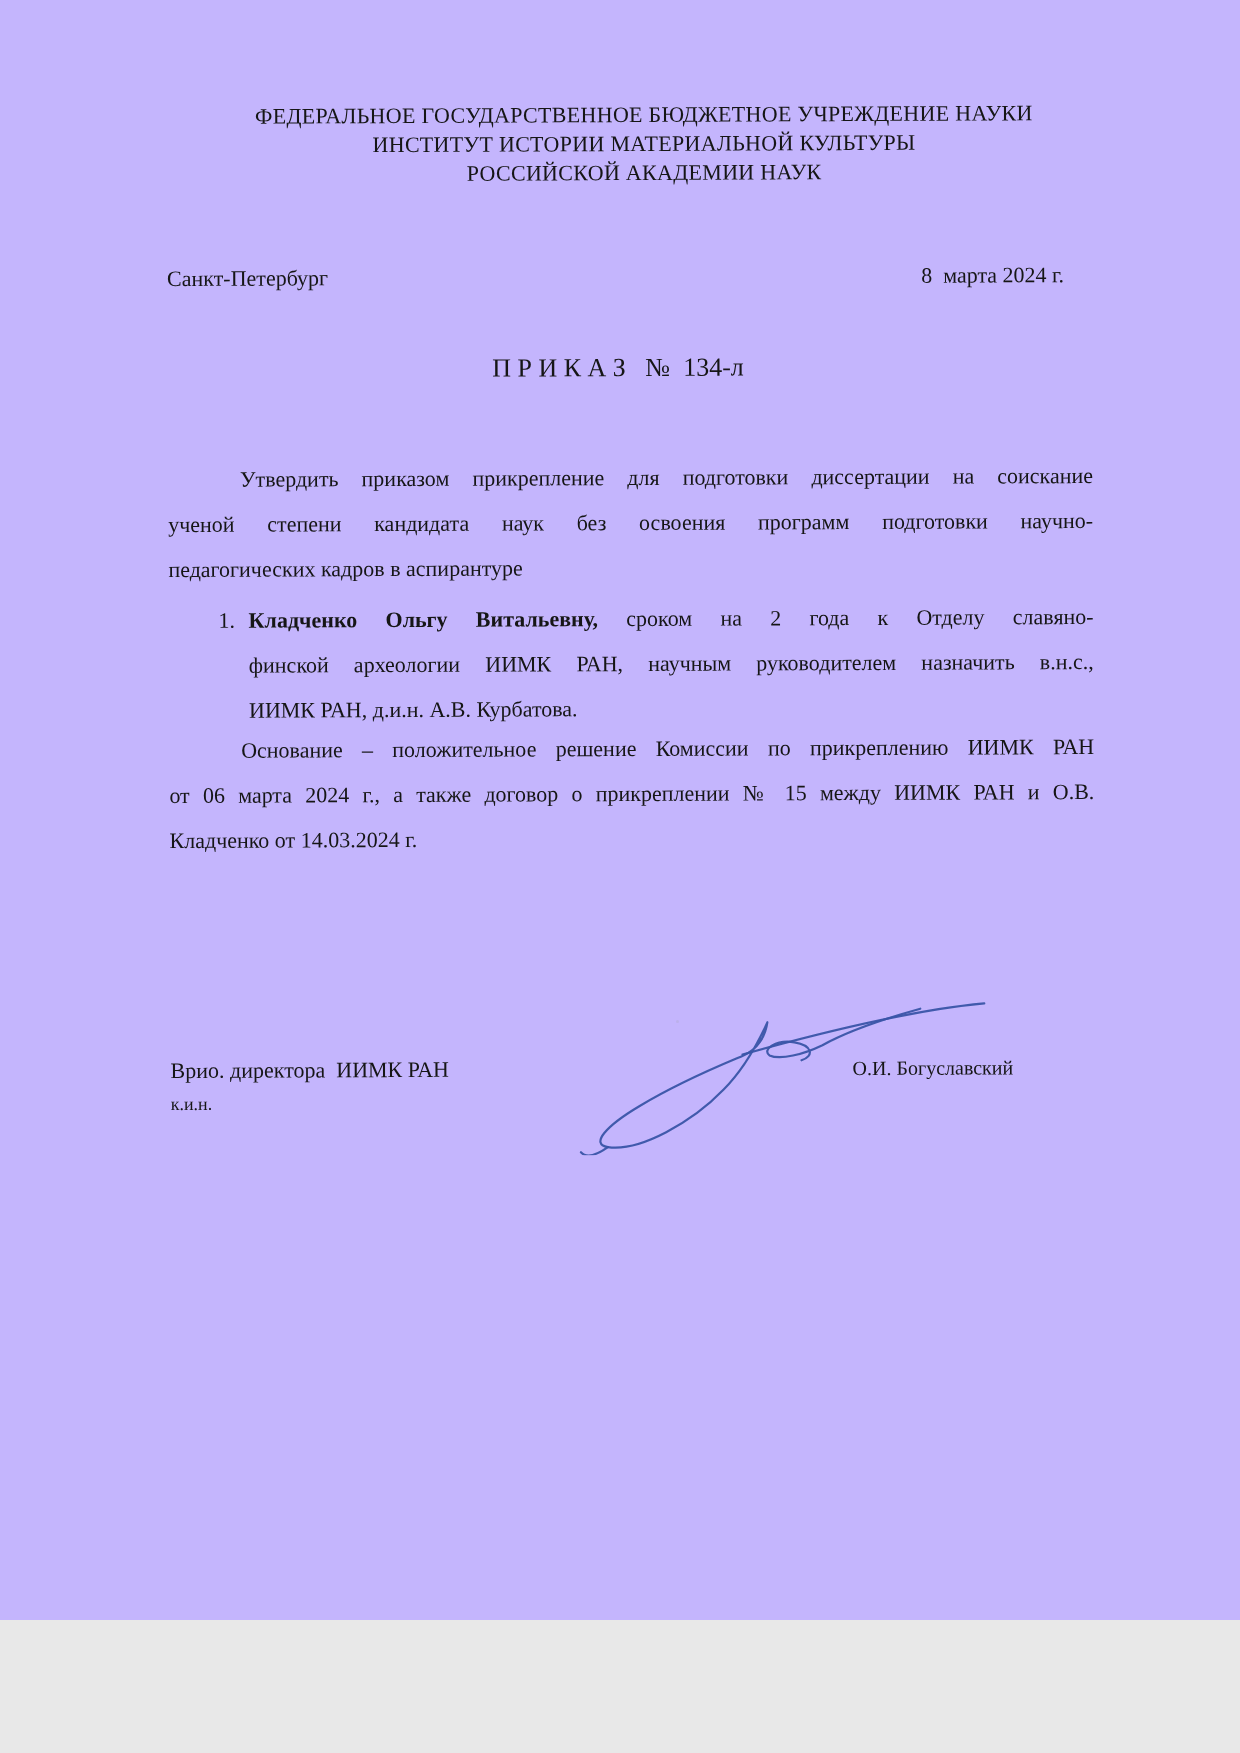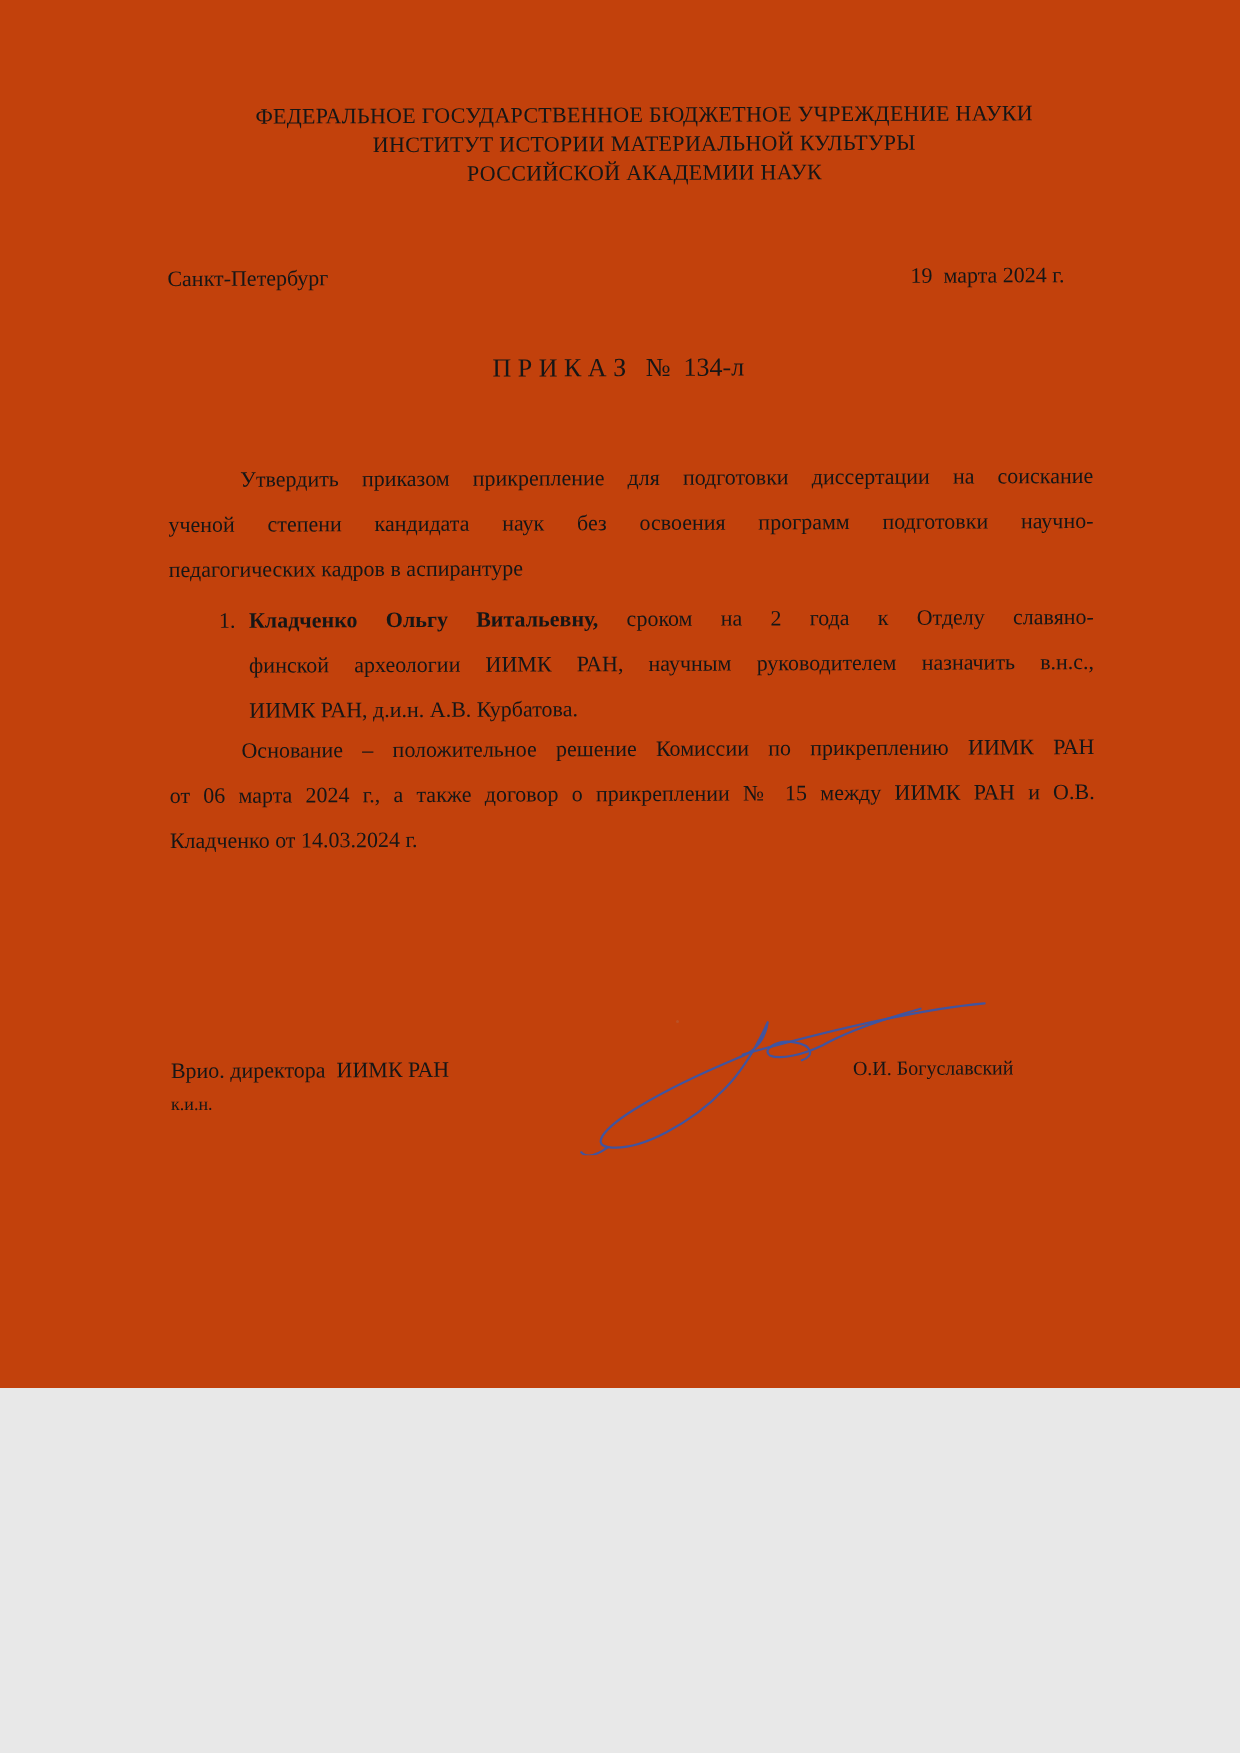--- a/index.html
+++ b/index.html
@@ -1,19 +1,19 @@
 <!DOCTYPE html>
 <html lang="ru"><head>
 <meta charset="utf-8">
 <style>
   html,body{margin:0;padding:0;background:#e8e8e8;}
   .page{
     position:relative;
-    width:1240px;height:1388px;
-    background:#c2410c;
+    width:1240px;height:1620px;
+    background:#c4b5fd;
     overflow:hidden;
     font-family:"Liberation Serif","DejaVu Serif",serif;
     color:#161616;
   }
   .content{
     position:absolute;left:168px;top:0;width:925px;height:100%;
     transform:rotate(-0.25deg);
     transform-origin:50% 30%;
   }
   .pre{white-space:pre;}
@@ -66,21 +66,21 @@
   <div class="content">
 
     <div class="letterhead">
         <div class="tline">ФЕДЕРАЛЬНОЕ ГОСУДАРСТВЕННОЕ БЮДЖЕТНОЕ УЧРЕЖДЕНИЕ НАУКИ</div>
         <div class="tline">ИНСТИТУТ ИСТОРИИ МАТЕРИАЛЬНОЙ КУЛЬТУРЫ</div>
         <div class="tline">РОССИЙСКОЙ АКАДЕМИИ НАУК</div>
       </div>
 
     <div class="meta">
       <span class="pre">Санкт-Петербург</span>
-      <span class="pre date">19  марта 2024 г.</span>
+      <span class="pre date">8  марта 2024 г.</span>
     </div>
 
     <div class="order-title">П Р И К А З   №  134-л</div>
 
     <div class="para p-intro">
         <div class="tline indent stretch">Утвердить приказом прикрепление для подготовки диссертации на соискание</div>
         <div class="tline stretch">ученой степени кандидата наук без освоения программ подготовки научно-</div>
         <div class="tline">педагогических кадров в аспирантуре</div>
       </div>
 

